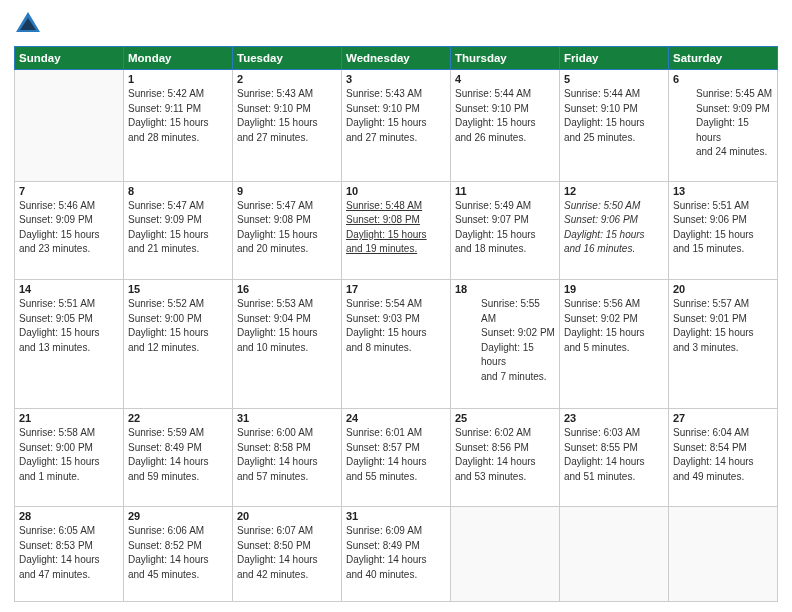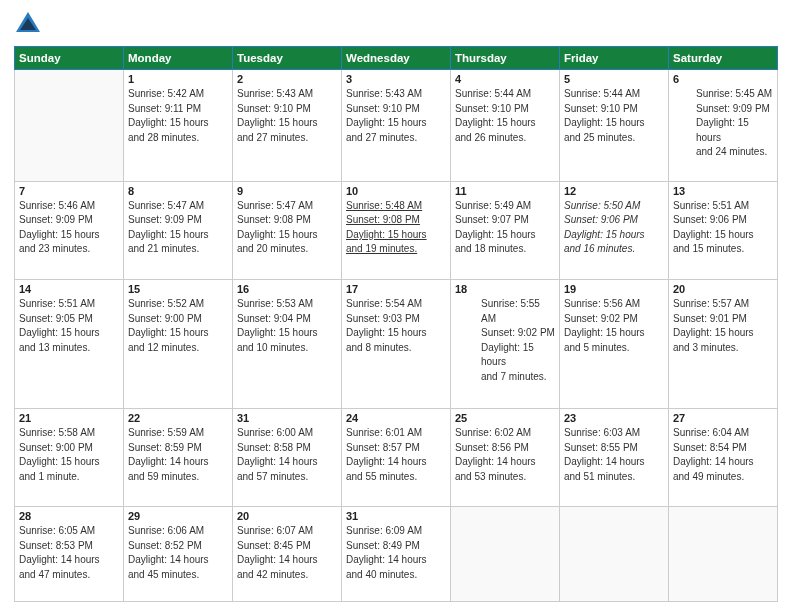--- a/index.html
+++ b/index.html
@@ -282,21 +282,21 @@
           <td>
             <span class="day-number">21</span>
             <div class="day-info" style="white-space: pre-line;">Sunrise: 5:58 AM
 Sunset: 9:00 PM
 Daylight: 15 hours
 and 1 minute.</div>
           </td>
           <td>
             <span class="day-number">22</span>
             <div class="day-info" style="white-space: pre-line;">Sunrise: 5:59 AM
-Sunset: 8:59 PM
+Sunset: 8:49 PM
 Daylight: 14 hours
 and 59 minutes.</div>
           </td>
           <td>
             <span class="day-number">31</span>
             <div class="day-info" style="white-space: pre-line;">Sunrise: 6:00 AM
 Sunset: 8:58 PM
 Daylight: 14 hours
 and 57 minutes.</div>
           </td>
@@ -340,21 +340,21 @@
           <td>
             <span class="day-number">29</span>
             <div class="day-info" style="white-space: pre-line;">Sunrise: 6:06 AM
 Sunset: 8:52 PM
 Daylight: 14 hours
 and 45 minutes.</div>
           </td>
           <td>
             <span class="day-number">20</span>
             <div class="day-info" style="white-space: pre-line;">Sunrise: 6:07 AM
-Sunset: 8:45 PM
+Sunset: 8:50 PM
 Daylight: 14 hours
 and 42 minutes.</div>
           </td>
           <td>
             <span class="day-number">31</span>
             <div class="day-info" style="white-space: pre-line;">Sunrise: 6:09 AM
 Sunset: 8:49 PM
 Daylight: 14 hours
 and 40 minutes.</div>
           </td>

